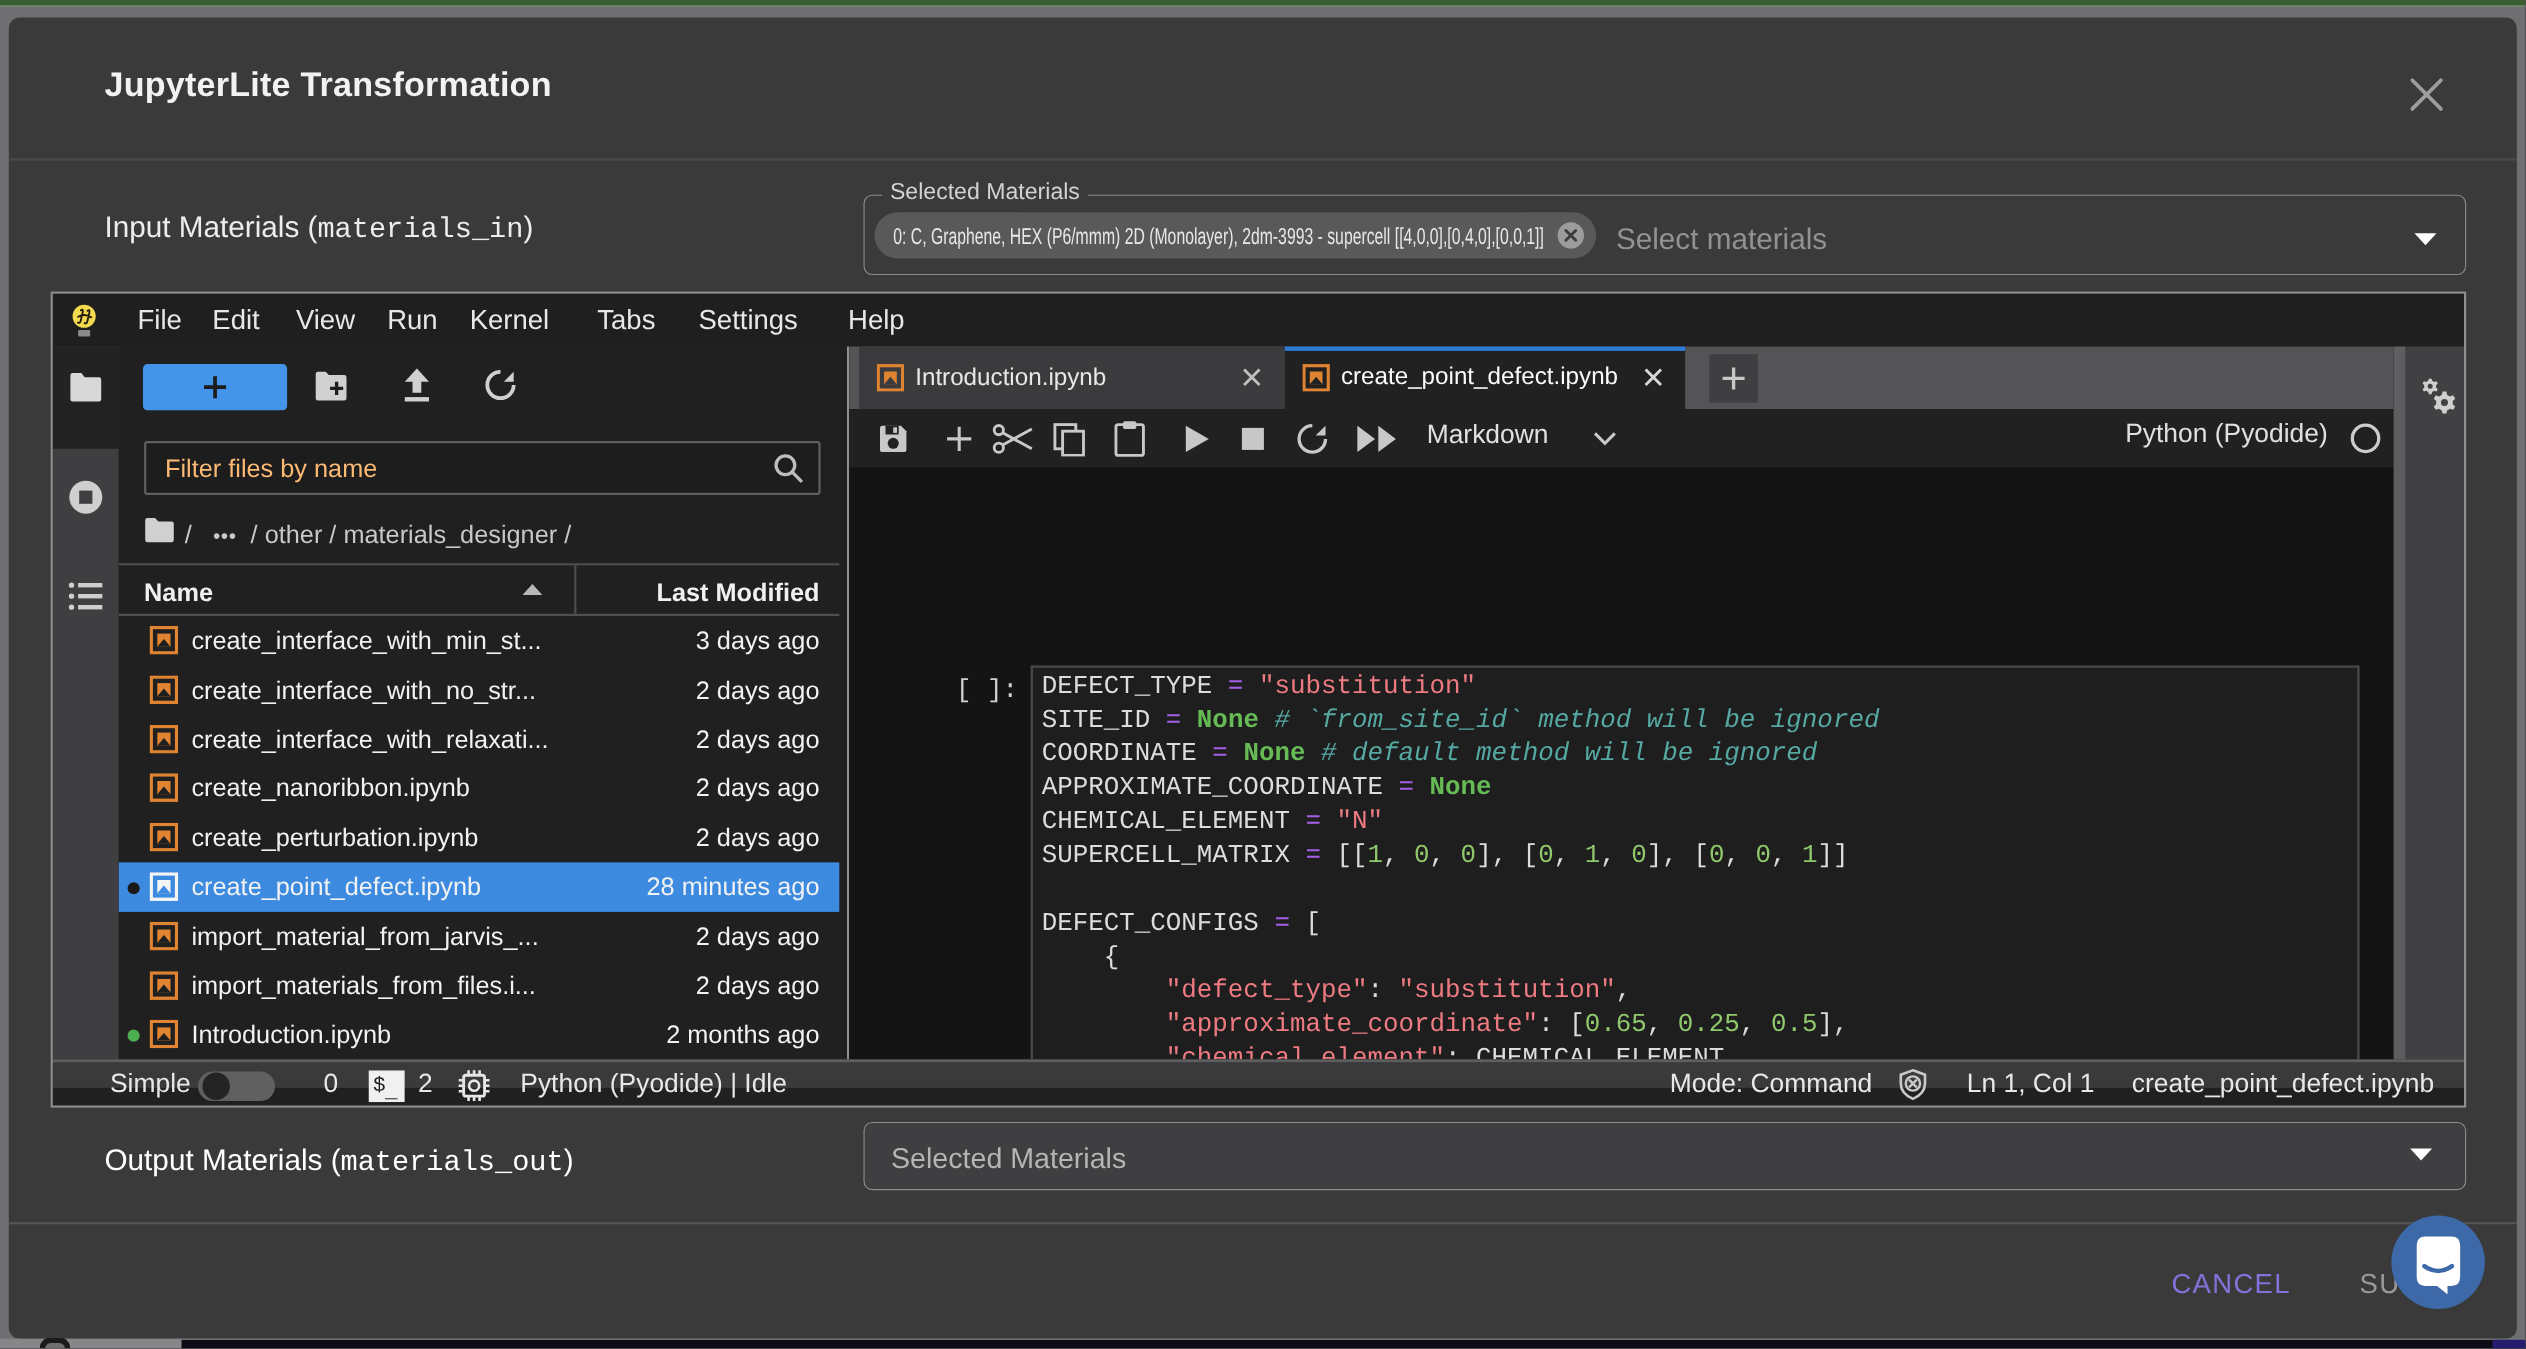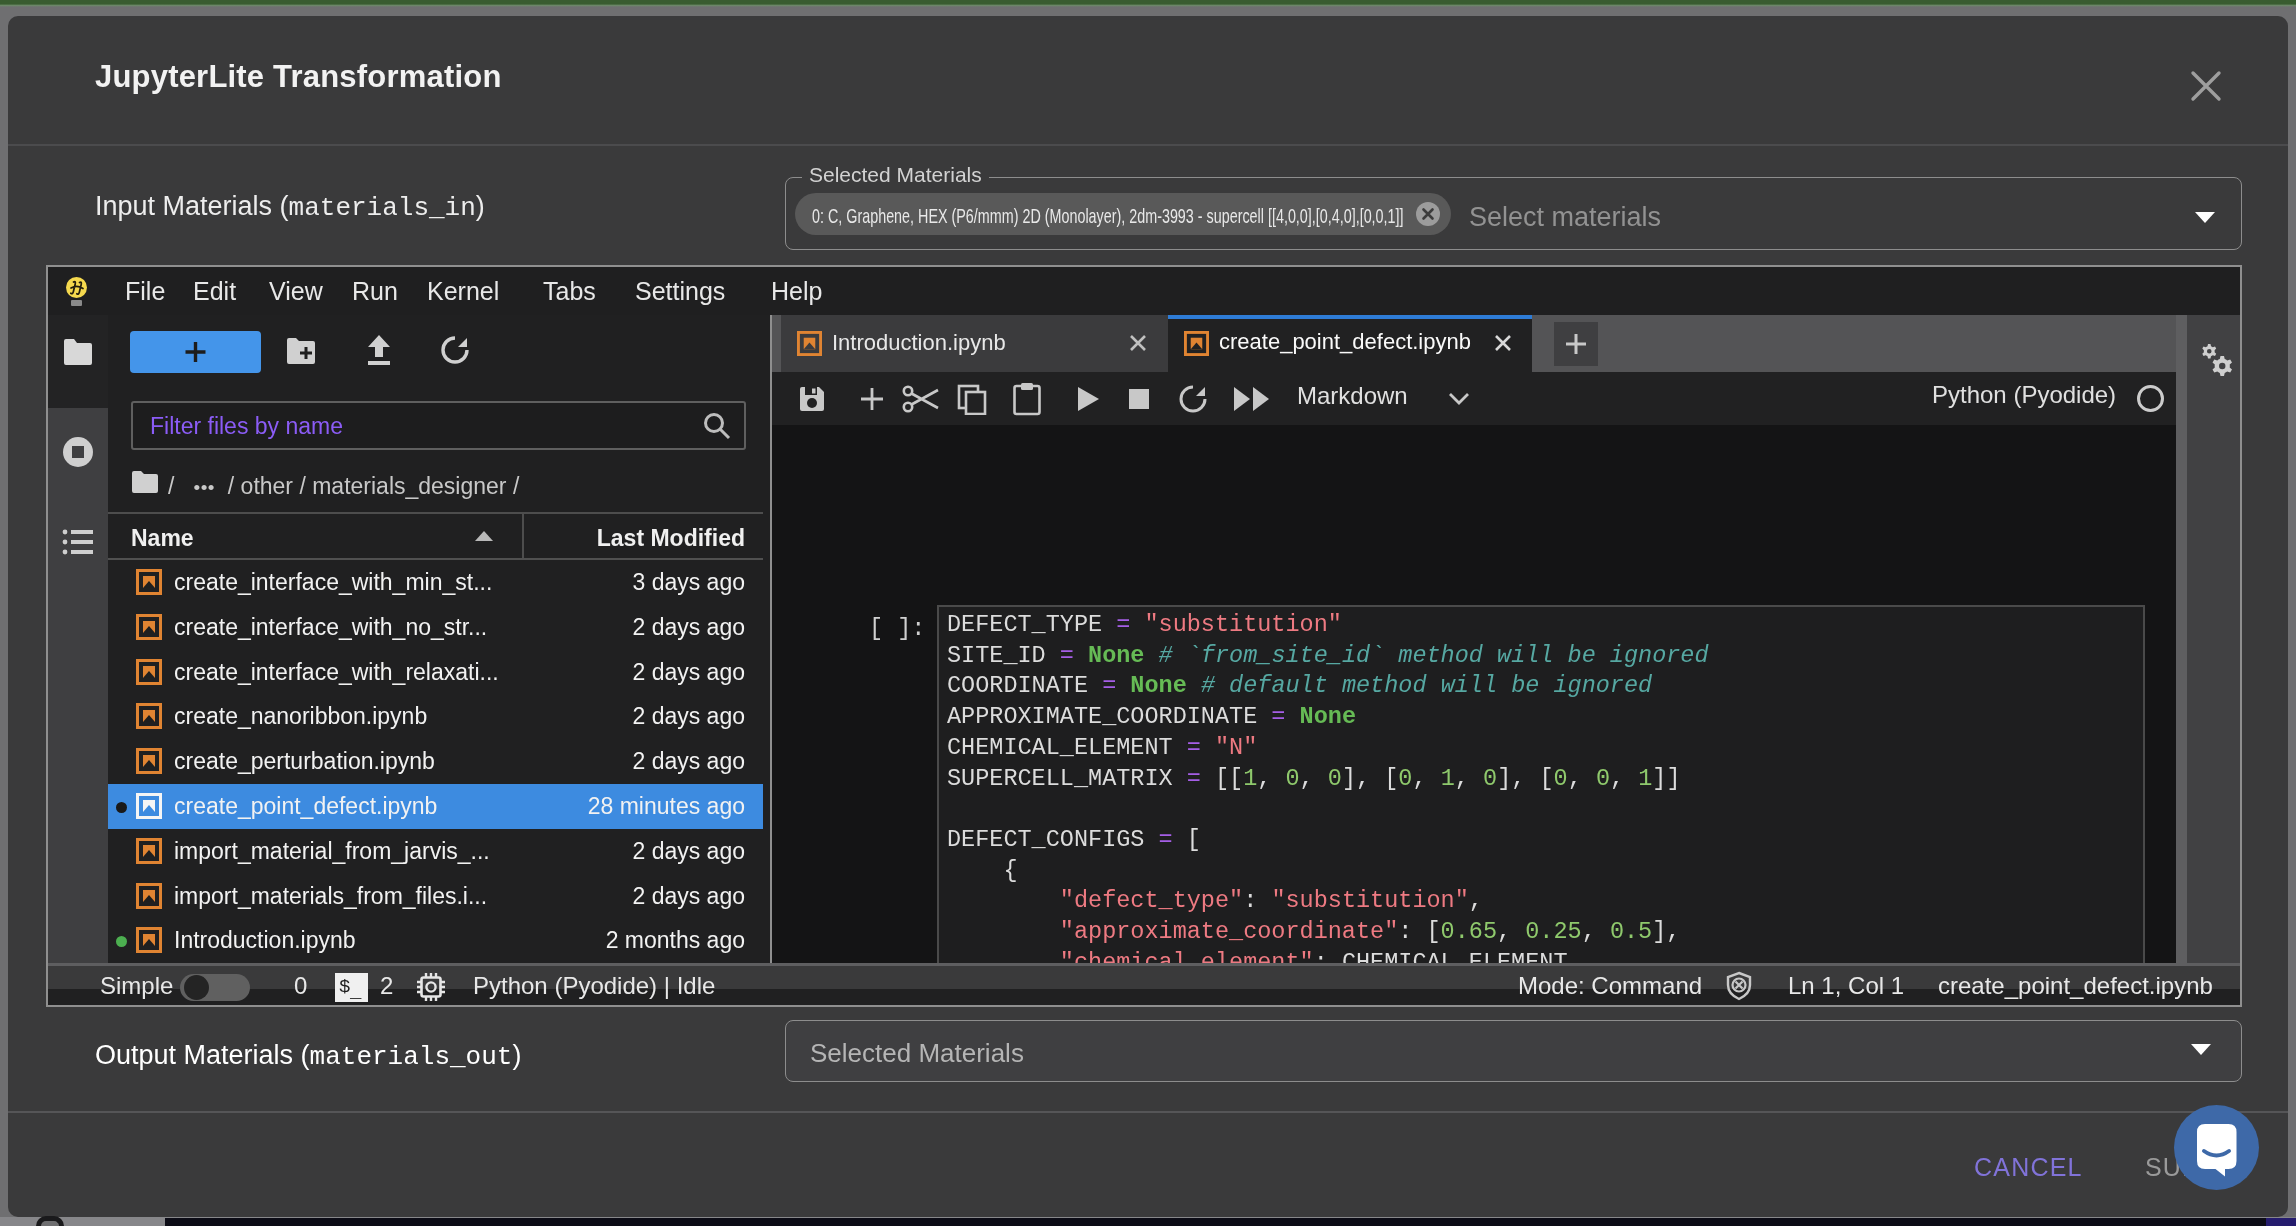--- a/index.html
+++ b/index.html
@@ -39,21 +39,21 @@
 .menuitem { top:10px; font-size:25px; color:#e8e8e8; }
 
 #content { left:0; top:48px; width:2192px; height:648px; }
 
 #sidebar { left:0; top:0; width:60px; height:648px; background:#3f3f41; }
 #sidebaractive { left:0; top:0; width:60px; height:93px; background:#232324; }
 
 #fpanel { left:60px; top:0; width:655px; height:648px; background:#202021; }
 #bluebtn { left:22px; top:16px; width:131px; height:42px; background:#4495ea; border-radius:4px; }
 #filterbox { left:23px; top:86px; width:615px; height:49px; background:#1d1d1e; border:2px solid #5f5f5f; border-radius:3px; }
-#filtertext { left:42px; top:98px; font-size:23px; color:#8b5cf6; }
+#filtertext { left:42px; top:98px; font-size:23px; color:#fdba74; }
 #crumbs { left:23px; top:158px; font-size:23px; color:#c8c8c8; }
 #hline1 { left:0; top:197px; width:655px; height:2px; background:#4d4d4d; }
 #hdr { left:0; top:199px; width:655px; height:44px; }
 #hdrname { left:23px; top:11px; font-size:23px; font-weight:bold; color:#f0f0f0; }
 #hdrsort { left:367px; top:17px; width:0; height:0; border-left:9px solid transparent; border-right:9px solid transparent; border-bottom:10px solid #b9b9b9; }
 #vline { left:414px; top:0; width:2px; height:44px; background:#4d4d4d; }
 #hdrlm { right:18px; top:11px; font-size:23px; font-weight:bold; color:#f0f0f0; }
 #hline2 { left:0; top:243px; width:655px; height:2px; background:#505050; }
 #rows { left:0; top:245px; width:655px; }
 .frow { position:relative; width:655px; height:44.8px; }

